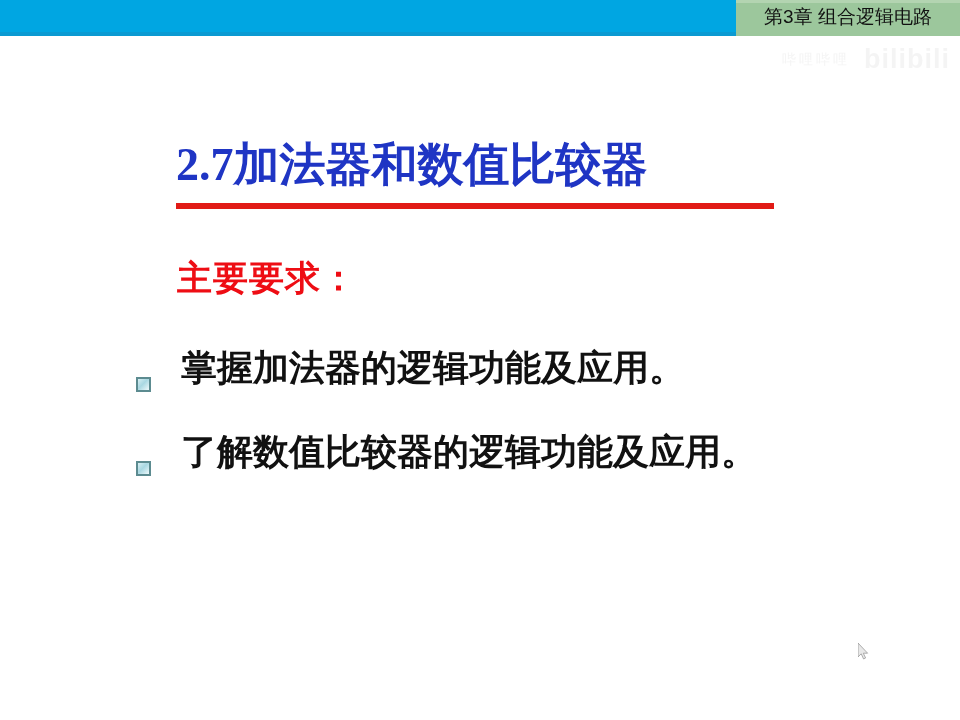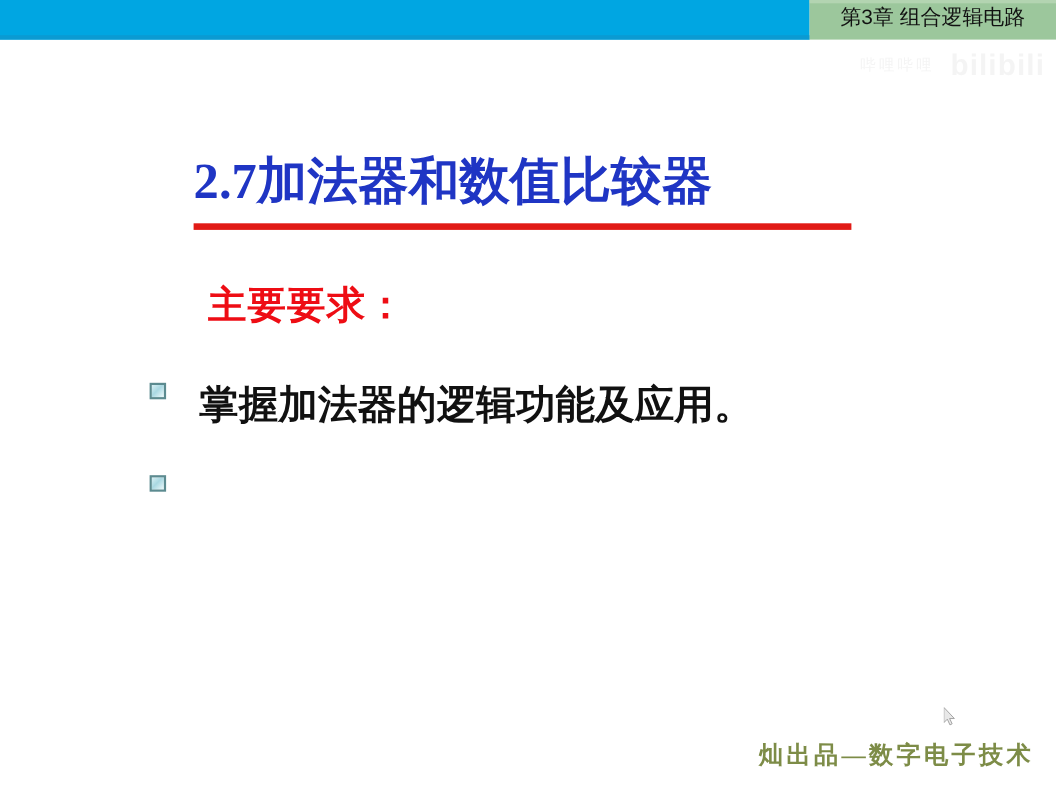--- a/index.html
+++ b/index.html
@@ -125,40 +125,40 @@
     left: 176px;
     top: 203px;
     width: 598px;
     height: 6px;
     background: #e11b16;
   }
 
   
   .subtitle {
     position: absolute;
-    left: 189px;
+    left: 177px;
     top: 256px;
     color: #ee0d14;
     font-size: 35px;
     font-weight: bold;
     letter-spacing: 1px;
     white-space: nowrap;
     line-height: 44px;
   }
 
   
   .bullet-list {
     position: absolute;
     left: 136px;
     top: 344px;
     width: 800px;
   }
   .bullet-row {
     display: flex;
-    align-items: flex-start;
+    align-items: flex-end;
     margin-bottom: 36px;
     height: 48px;
   }
   .bullet-marker {
     flex: 0 0 auto;
     width: 15px;
     height: 15px;
     margin-right: 30px;
     margin-top: 4px;
     box-sizing: border-box;
@@ -223,22 +223,22 @@
 
   <div class="subtitle">主要要求：</div>
 
   <div class="bullet-list">
     <div class="bullet-row">
       <span class="bullet-marker"></span>
       <span class="bullet-text">掌握加法器的逻辑功能及应用。</span>
     </div>
     <div class="bullet-row">
       <span class="bullet-marker"></span>
+      <span class="bullet-text">了解数值比较器的逻辑功能及应用。</span>
     </div>
   </div>
 
-  <div class="bottom-watermark">灿出品—数字电子技术</div>
 
   <svg class="cursor" viewBox="0 0 12 18">
     <polygon points="0,0 0,14 3.2,10.8 5.6,16 7.6,15 5.3,10.2 9.6,10.2" fill="#e8e8e8" stroke="#9a9a9a" stroke-width="0.8"></polygon>
   </svg>
 
 </div>
 
 </body></html>

